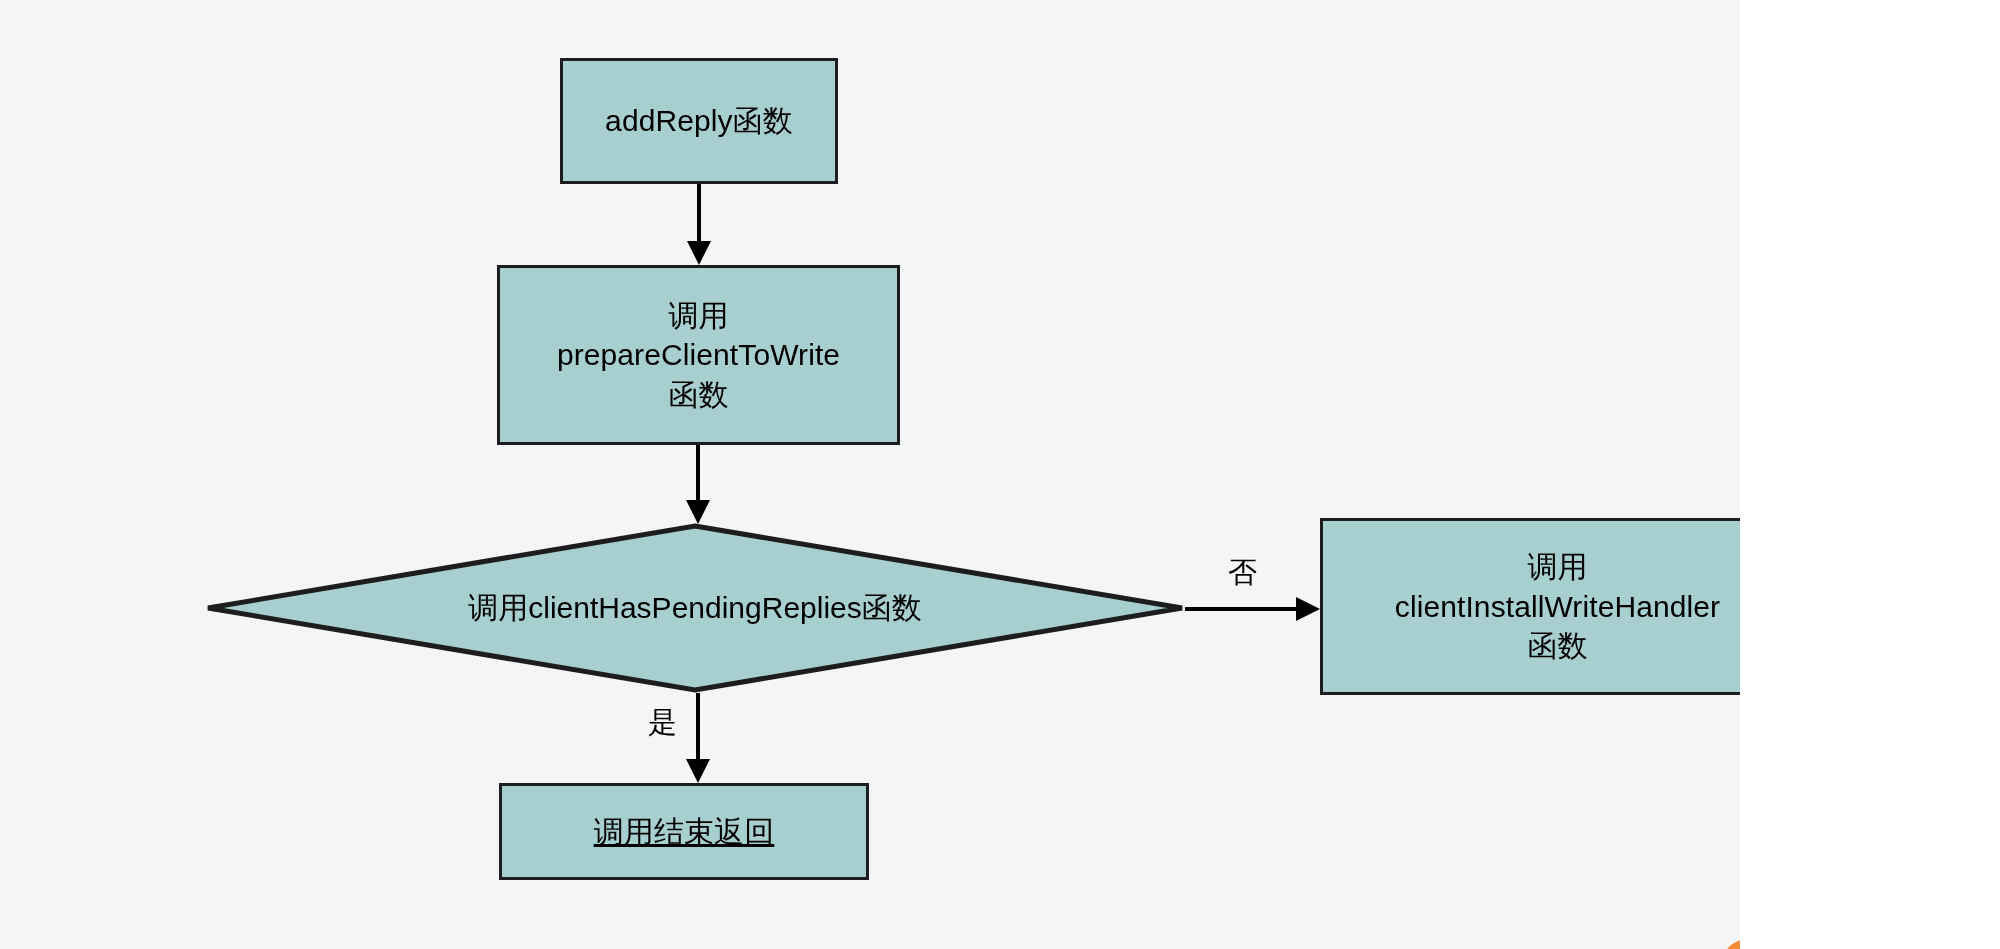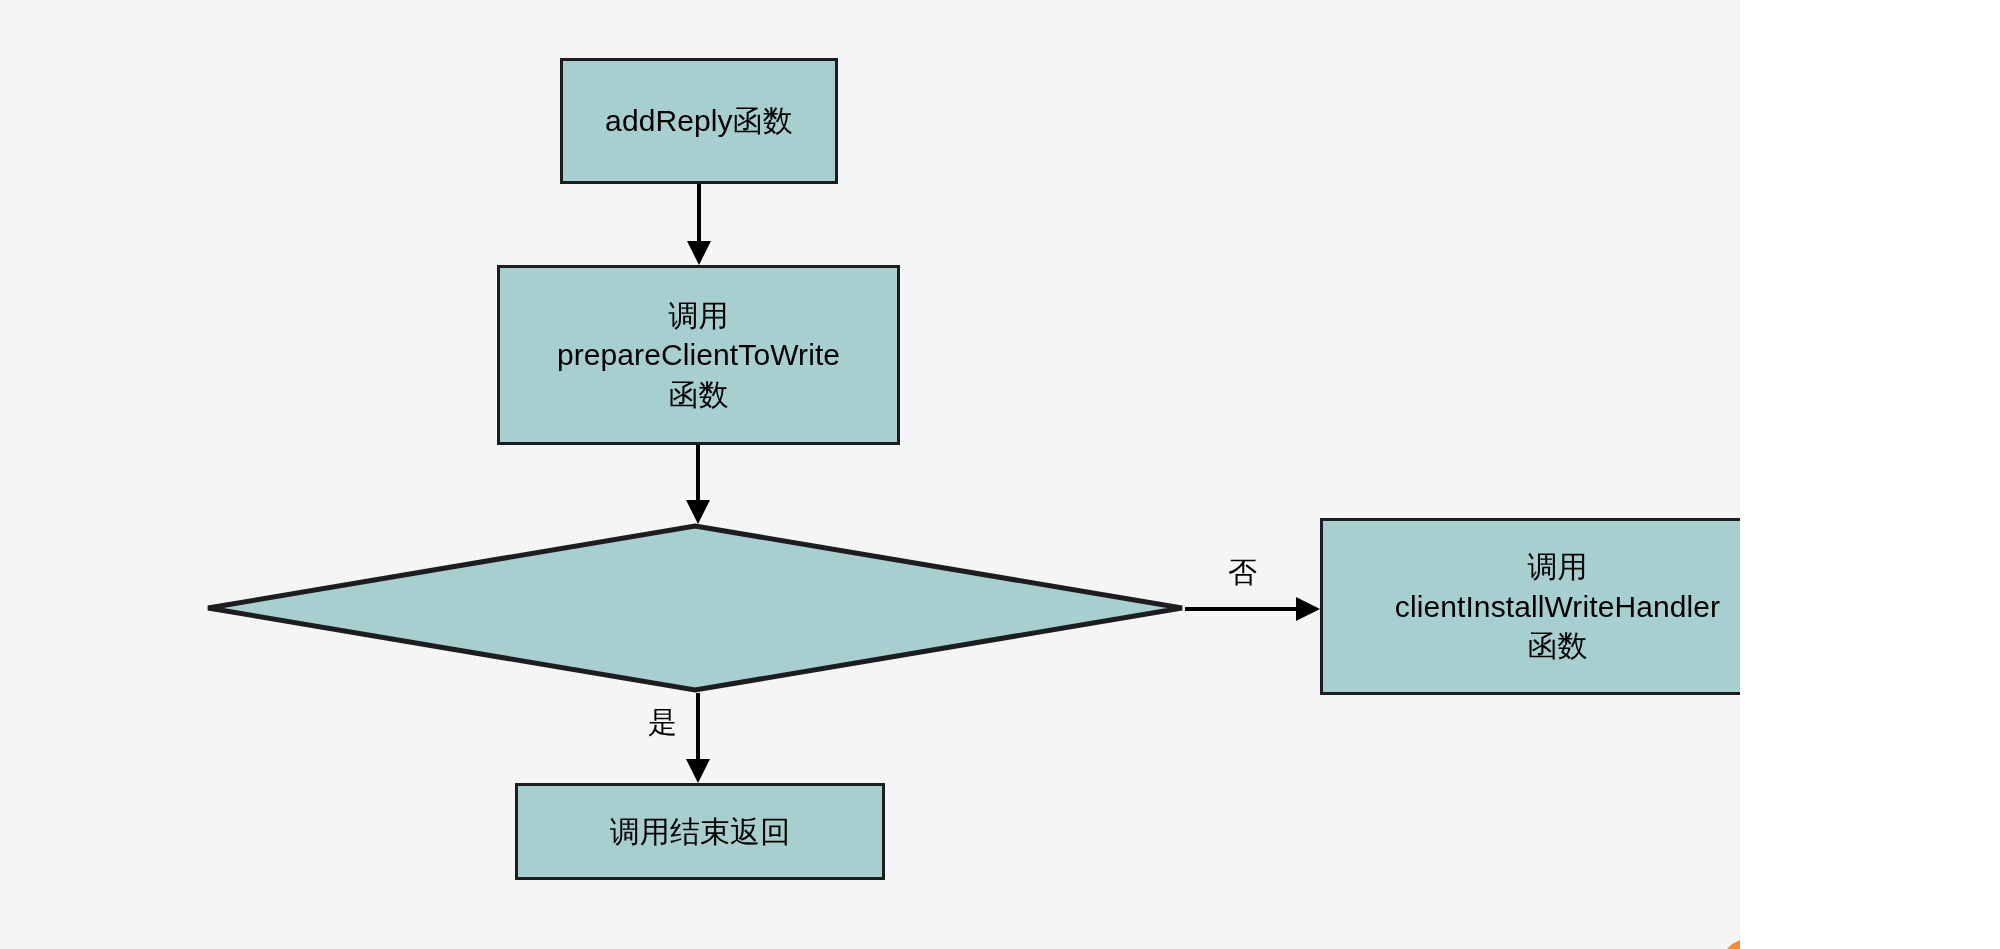--- a/index.html
+++ b/index.html
@@ -30,21 +30,21 @@
     color: #000000;
     line-height: 1.32;
     white-space: pre-line;
     font-size: 30px;
     letter-spacing: 0.1px;
   }
 
   #node-addreply      { left: 560px;  top: 58px;  width: 278px; height: 126px; }
   #node-prepare       { left: 497px;  top: 265px; width: 403px; height: 180px; }
   #node-install       { left: 1320px; top: 518px; width: 475px; height: 177px; }
-  #node-return        { left: 515px;  top: 783px; width: 370px; height: 97px;  }
+  #node-return        { left: 499px;  top: 783px; width: 370px; height: 97px; text-decoration: underline;  }
 
   
   #node-decision {
     position: absolute;
     left: 205px;
     top: 523px;
     width: 980px;
     height: 170px;
   }
   #node-decision svg {
@@ -181,20 +181,21 @@
 
   <div class="node" id="node-prepare">调用
 prepareClientToWrite
 函数</div>
 
   <div id="node-decision">
     <svg viewBox="0 0 980 170" preserveAspectRatio="none">
       <polygon points="490,3 977,85 490,167 3,85" fill="#a8cfcf" stroke="#1d1d1d" stroke-width="5" vector-effect="non-scaling-stroke"></polygon>
     </svg>
     <div class="diamond-text">
+      <span>调用clientHasPendingReplies函数</span>
     </div>
   </div>
 
   <div class="node" id="node-install">调用
 clientInstallWriteHandler
 函数</div>
 
   <div class="node" id="node-return">调用结束返回</div>
 
   <div class="edge-label" id="label-no">否</div>

